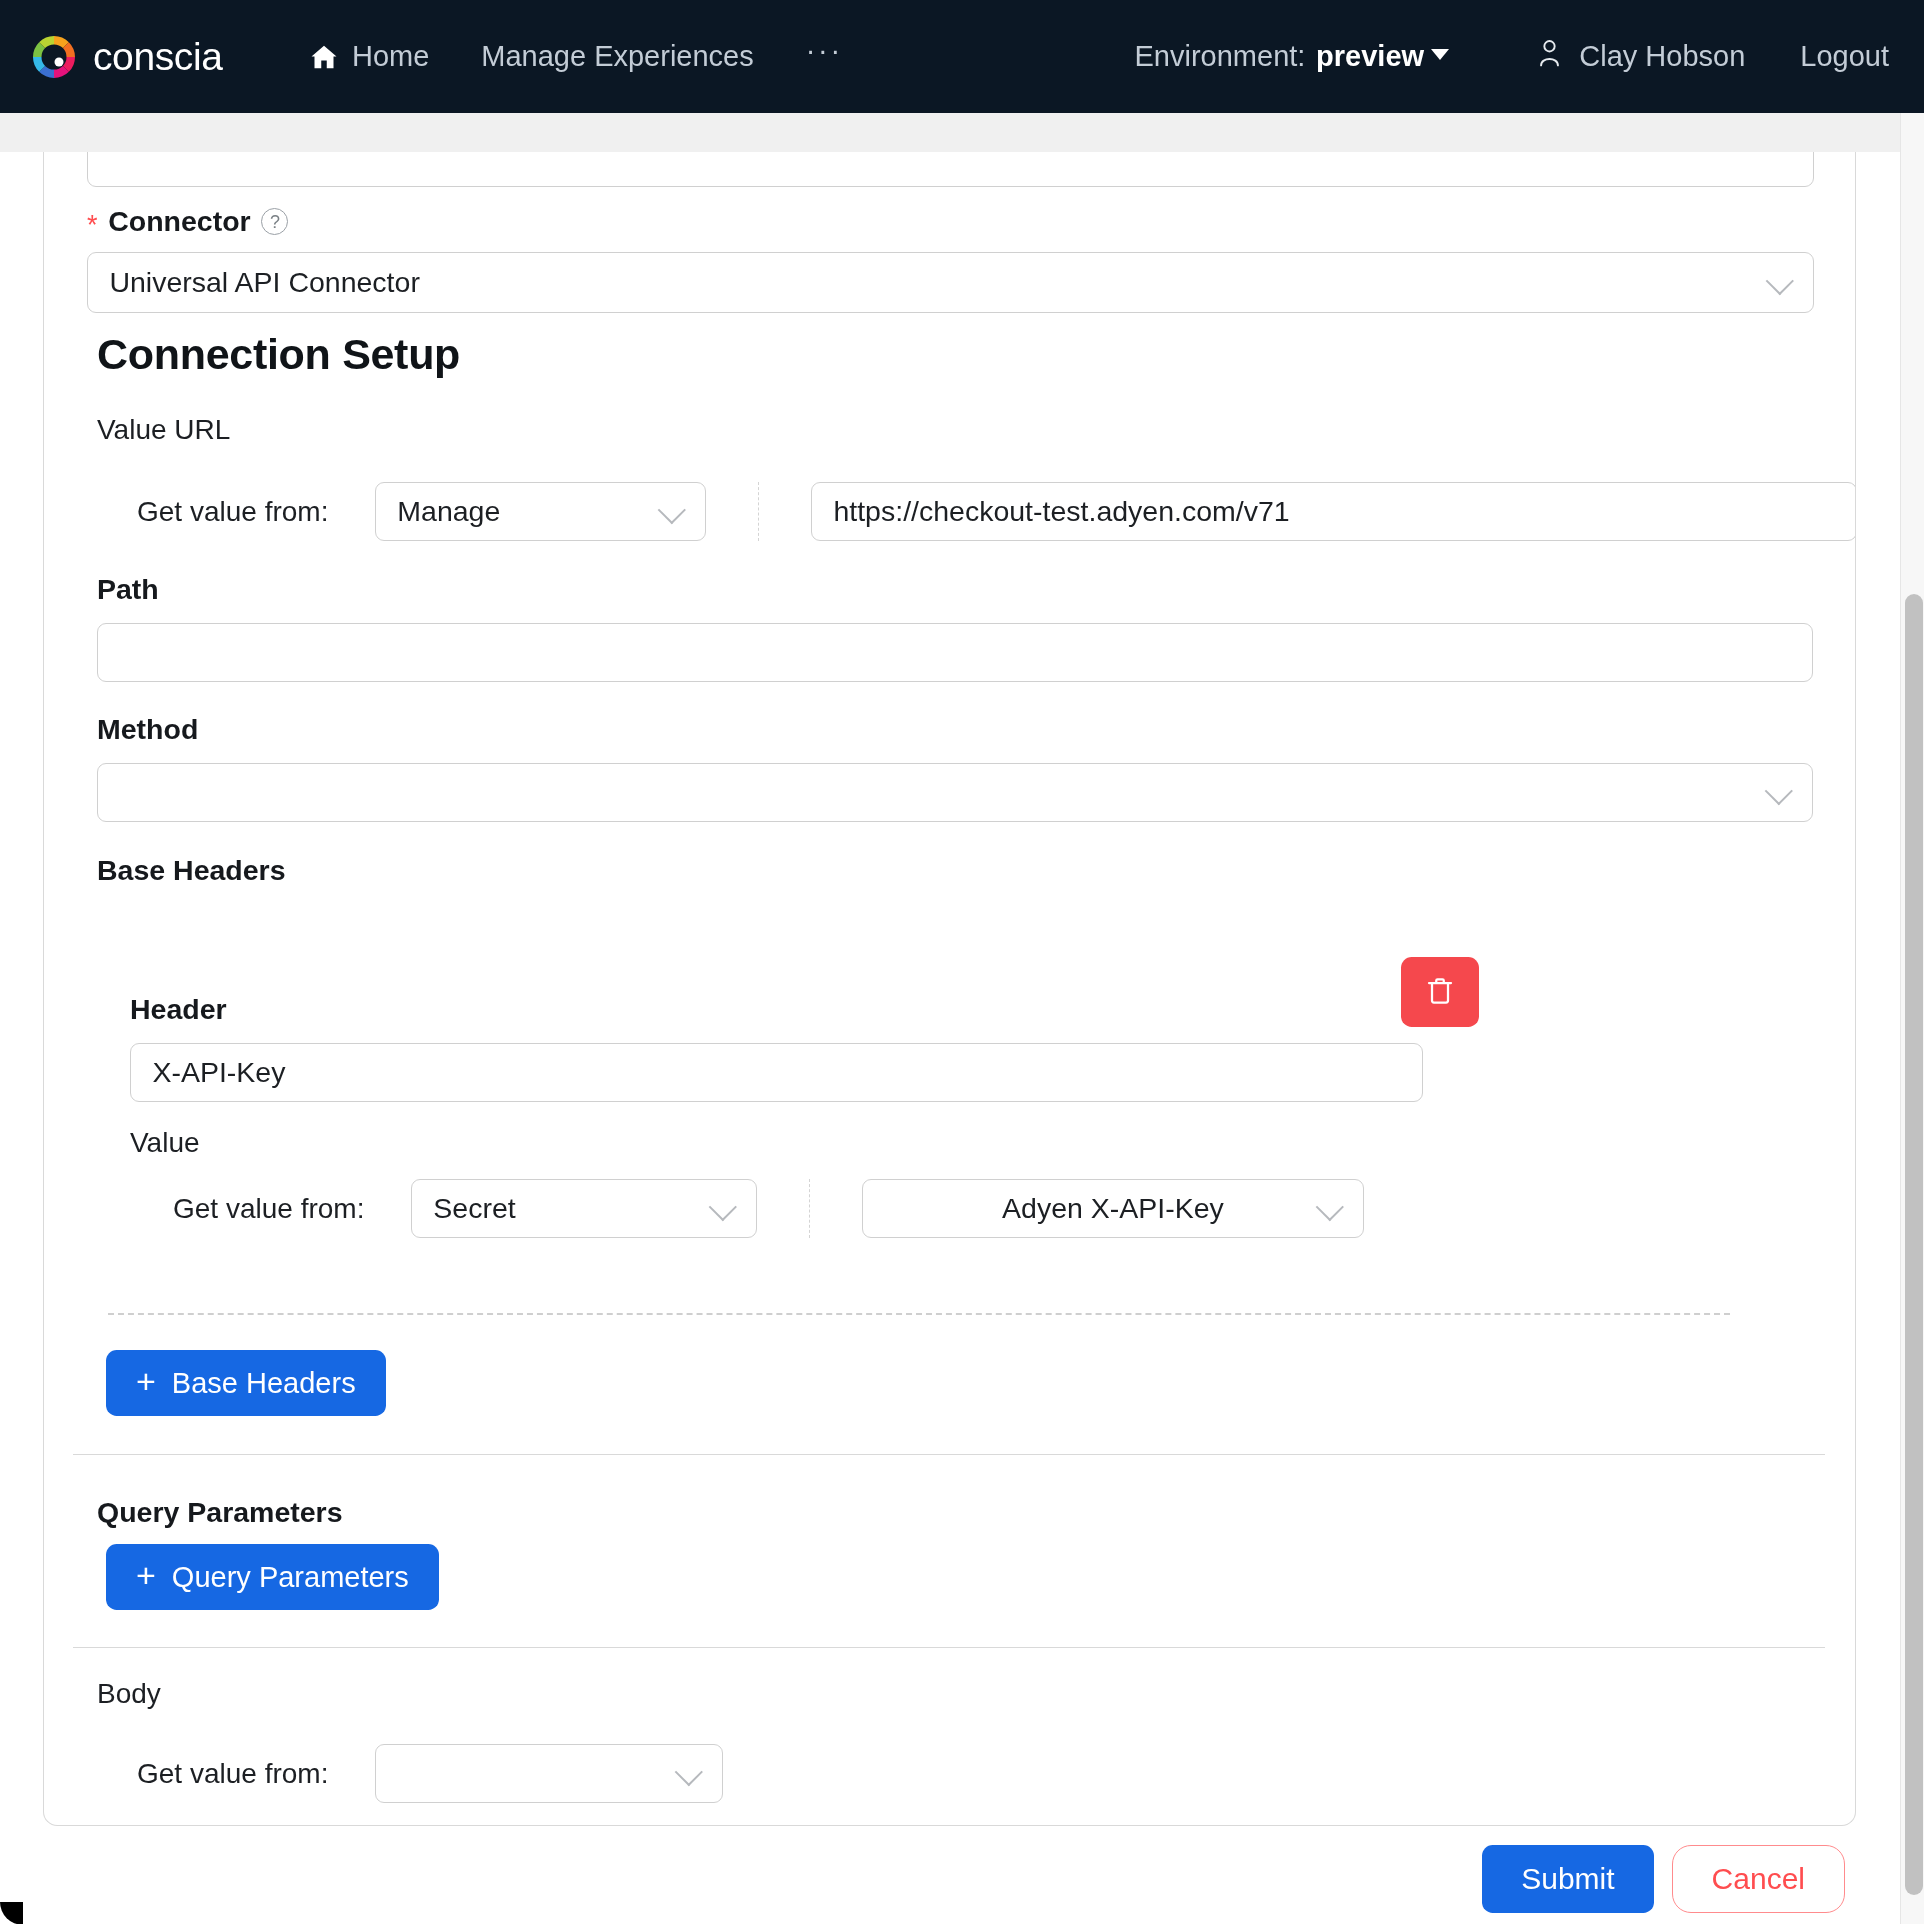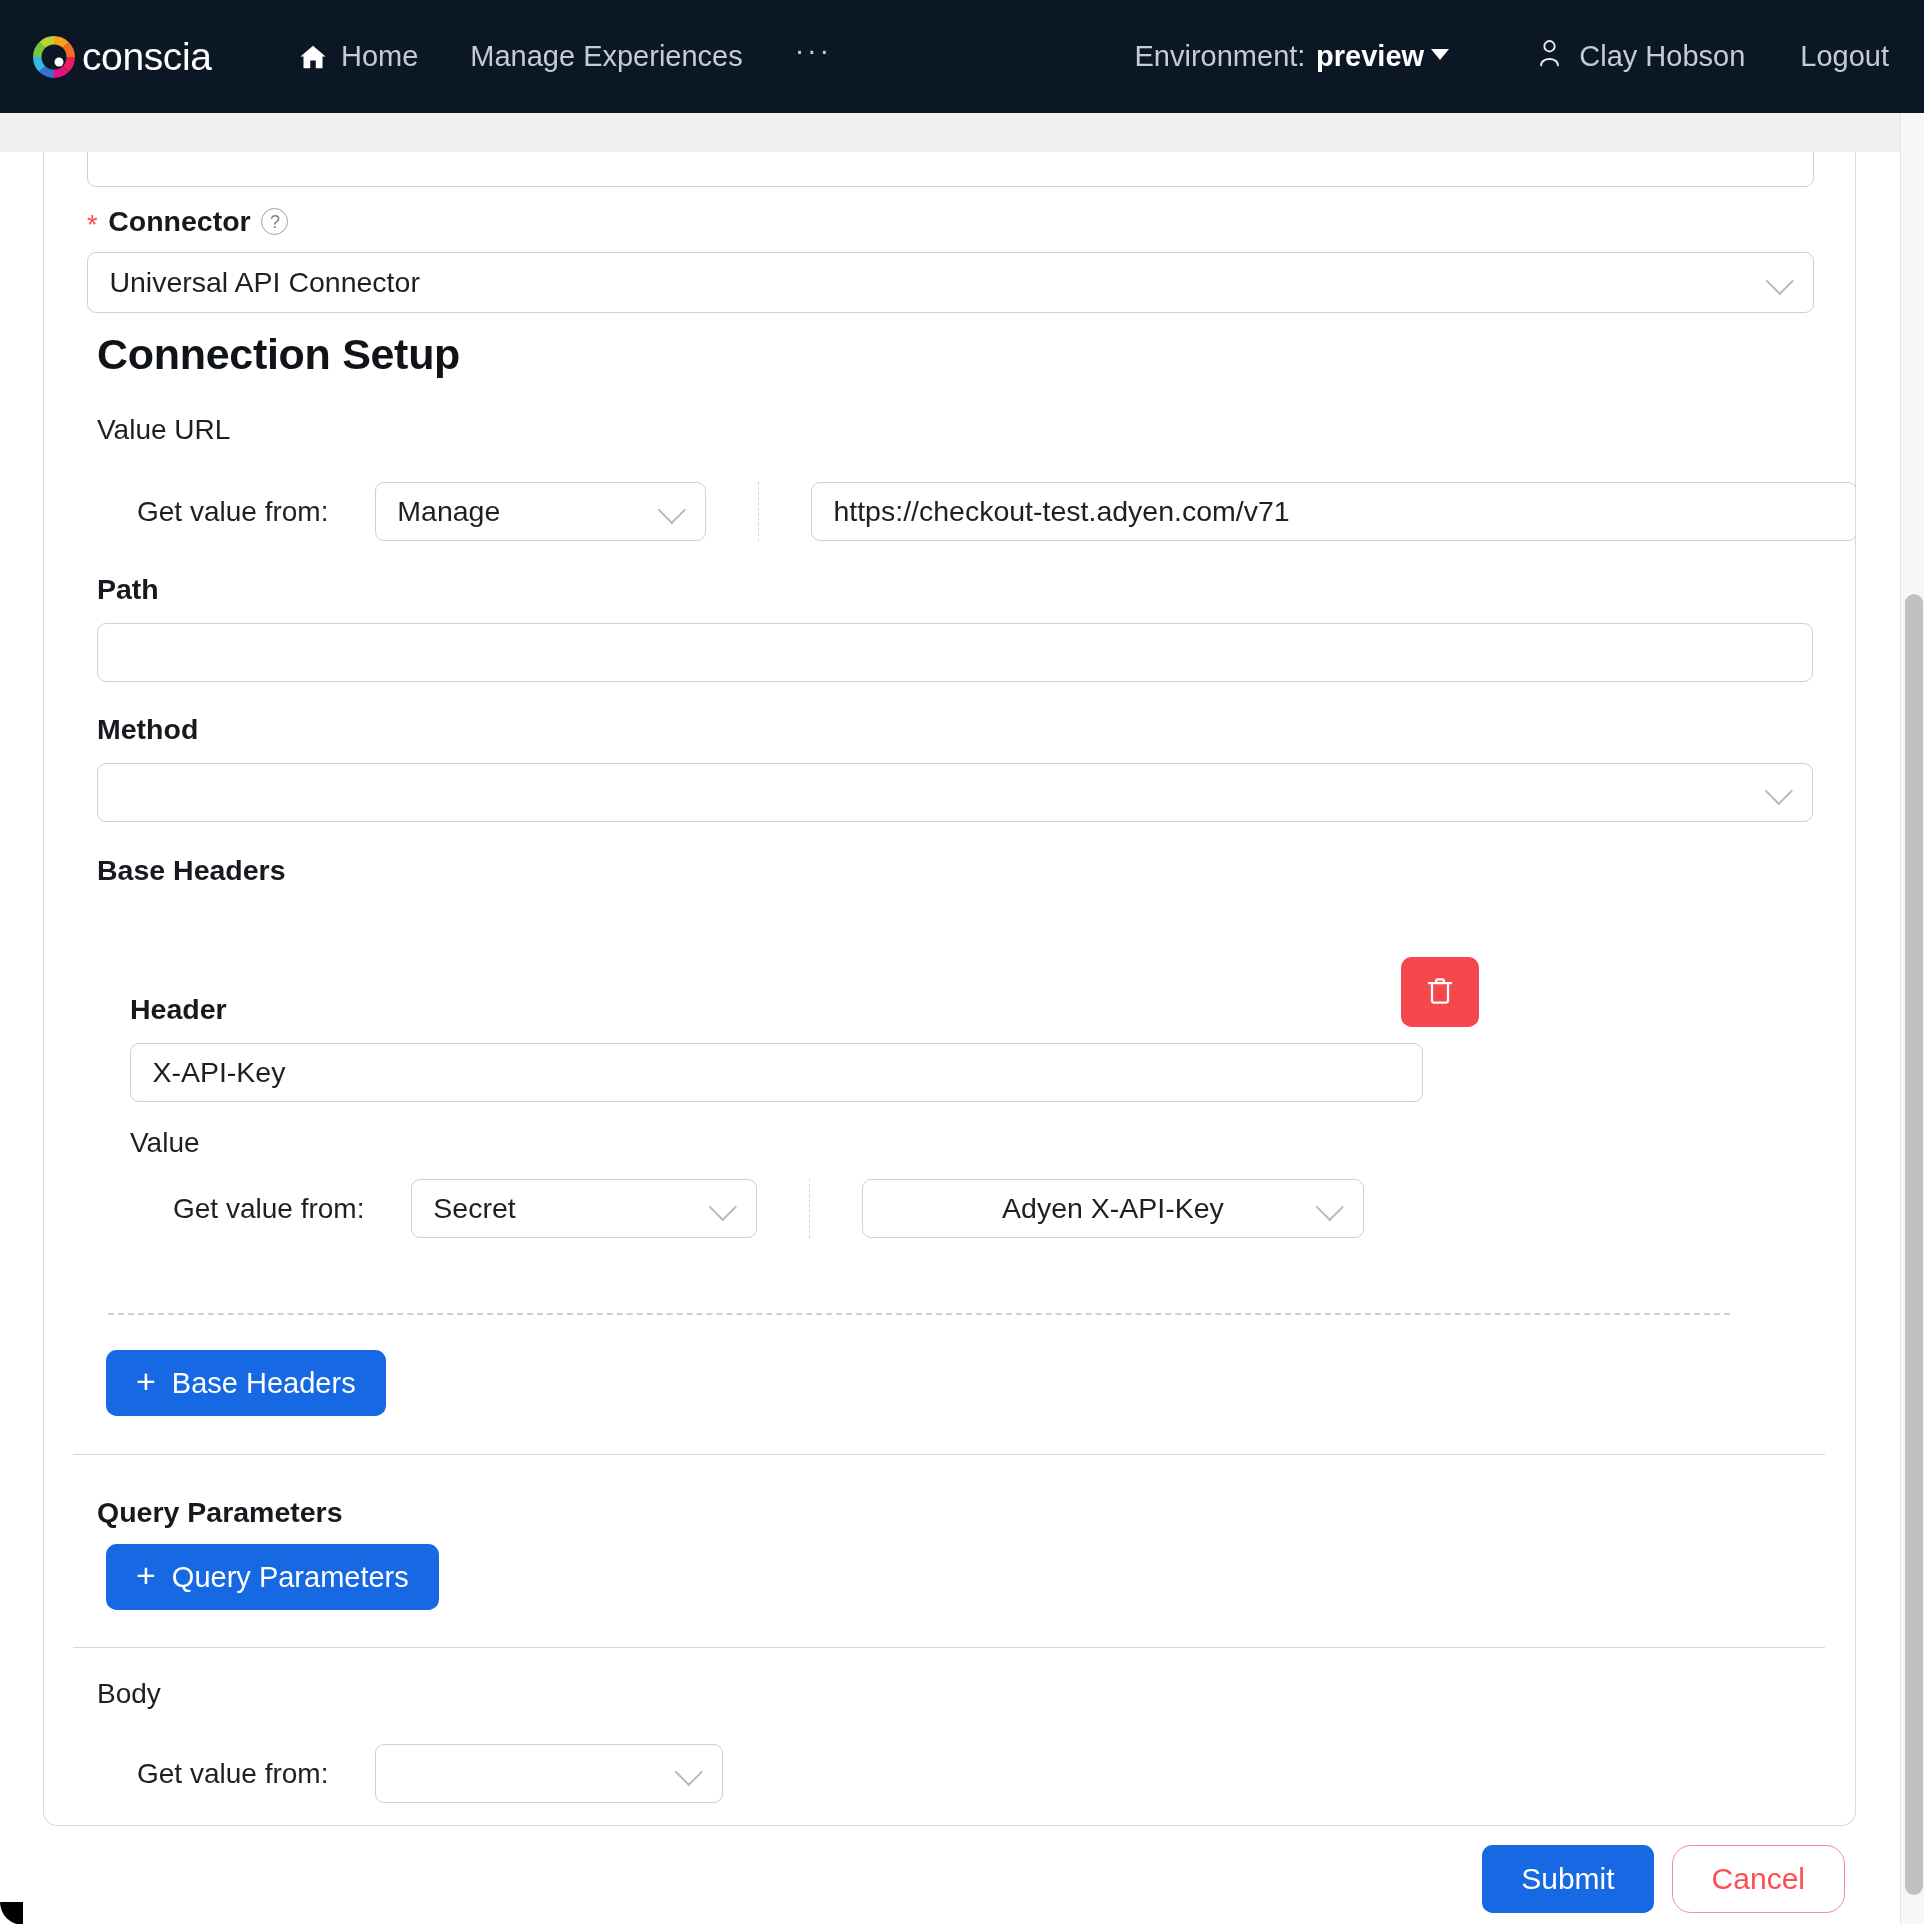--- a/index.html
+++ b/index.html
@@ -28,21 +28,21 @@
     height: 113px;
     background: #0b1724;
     display: flex;
     align-items: center;
     z-index: 30;
   }
   .nav-logo {
     display: flex;
     align-items: center;
     margin-left: 29px;
-    gap: 3px;
+    gap: 14px;
   }
   .logo-mark {
     width: 50px;
     height: 50px;
     position: relative;
     flex: 0 0 auto;
   }
   .logo-ring { display:block; }
   .logo-text {
     color: #ffffff;

